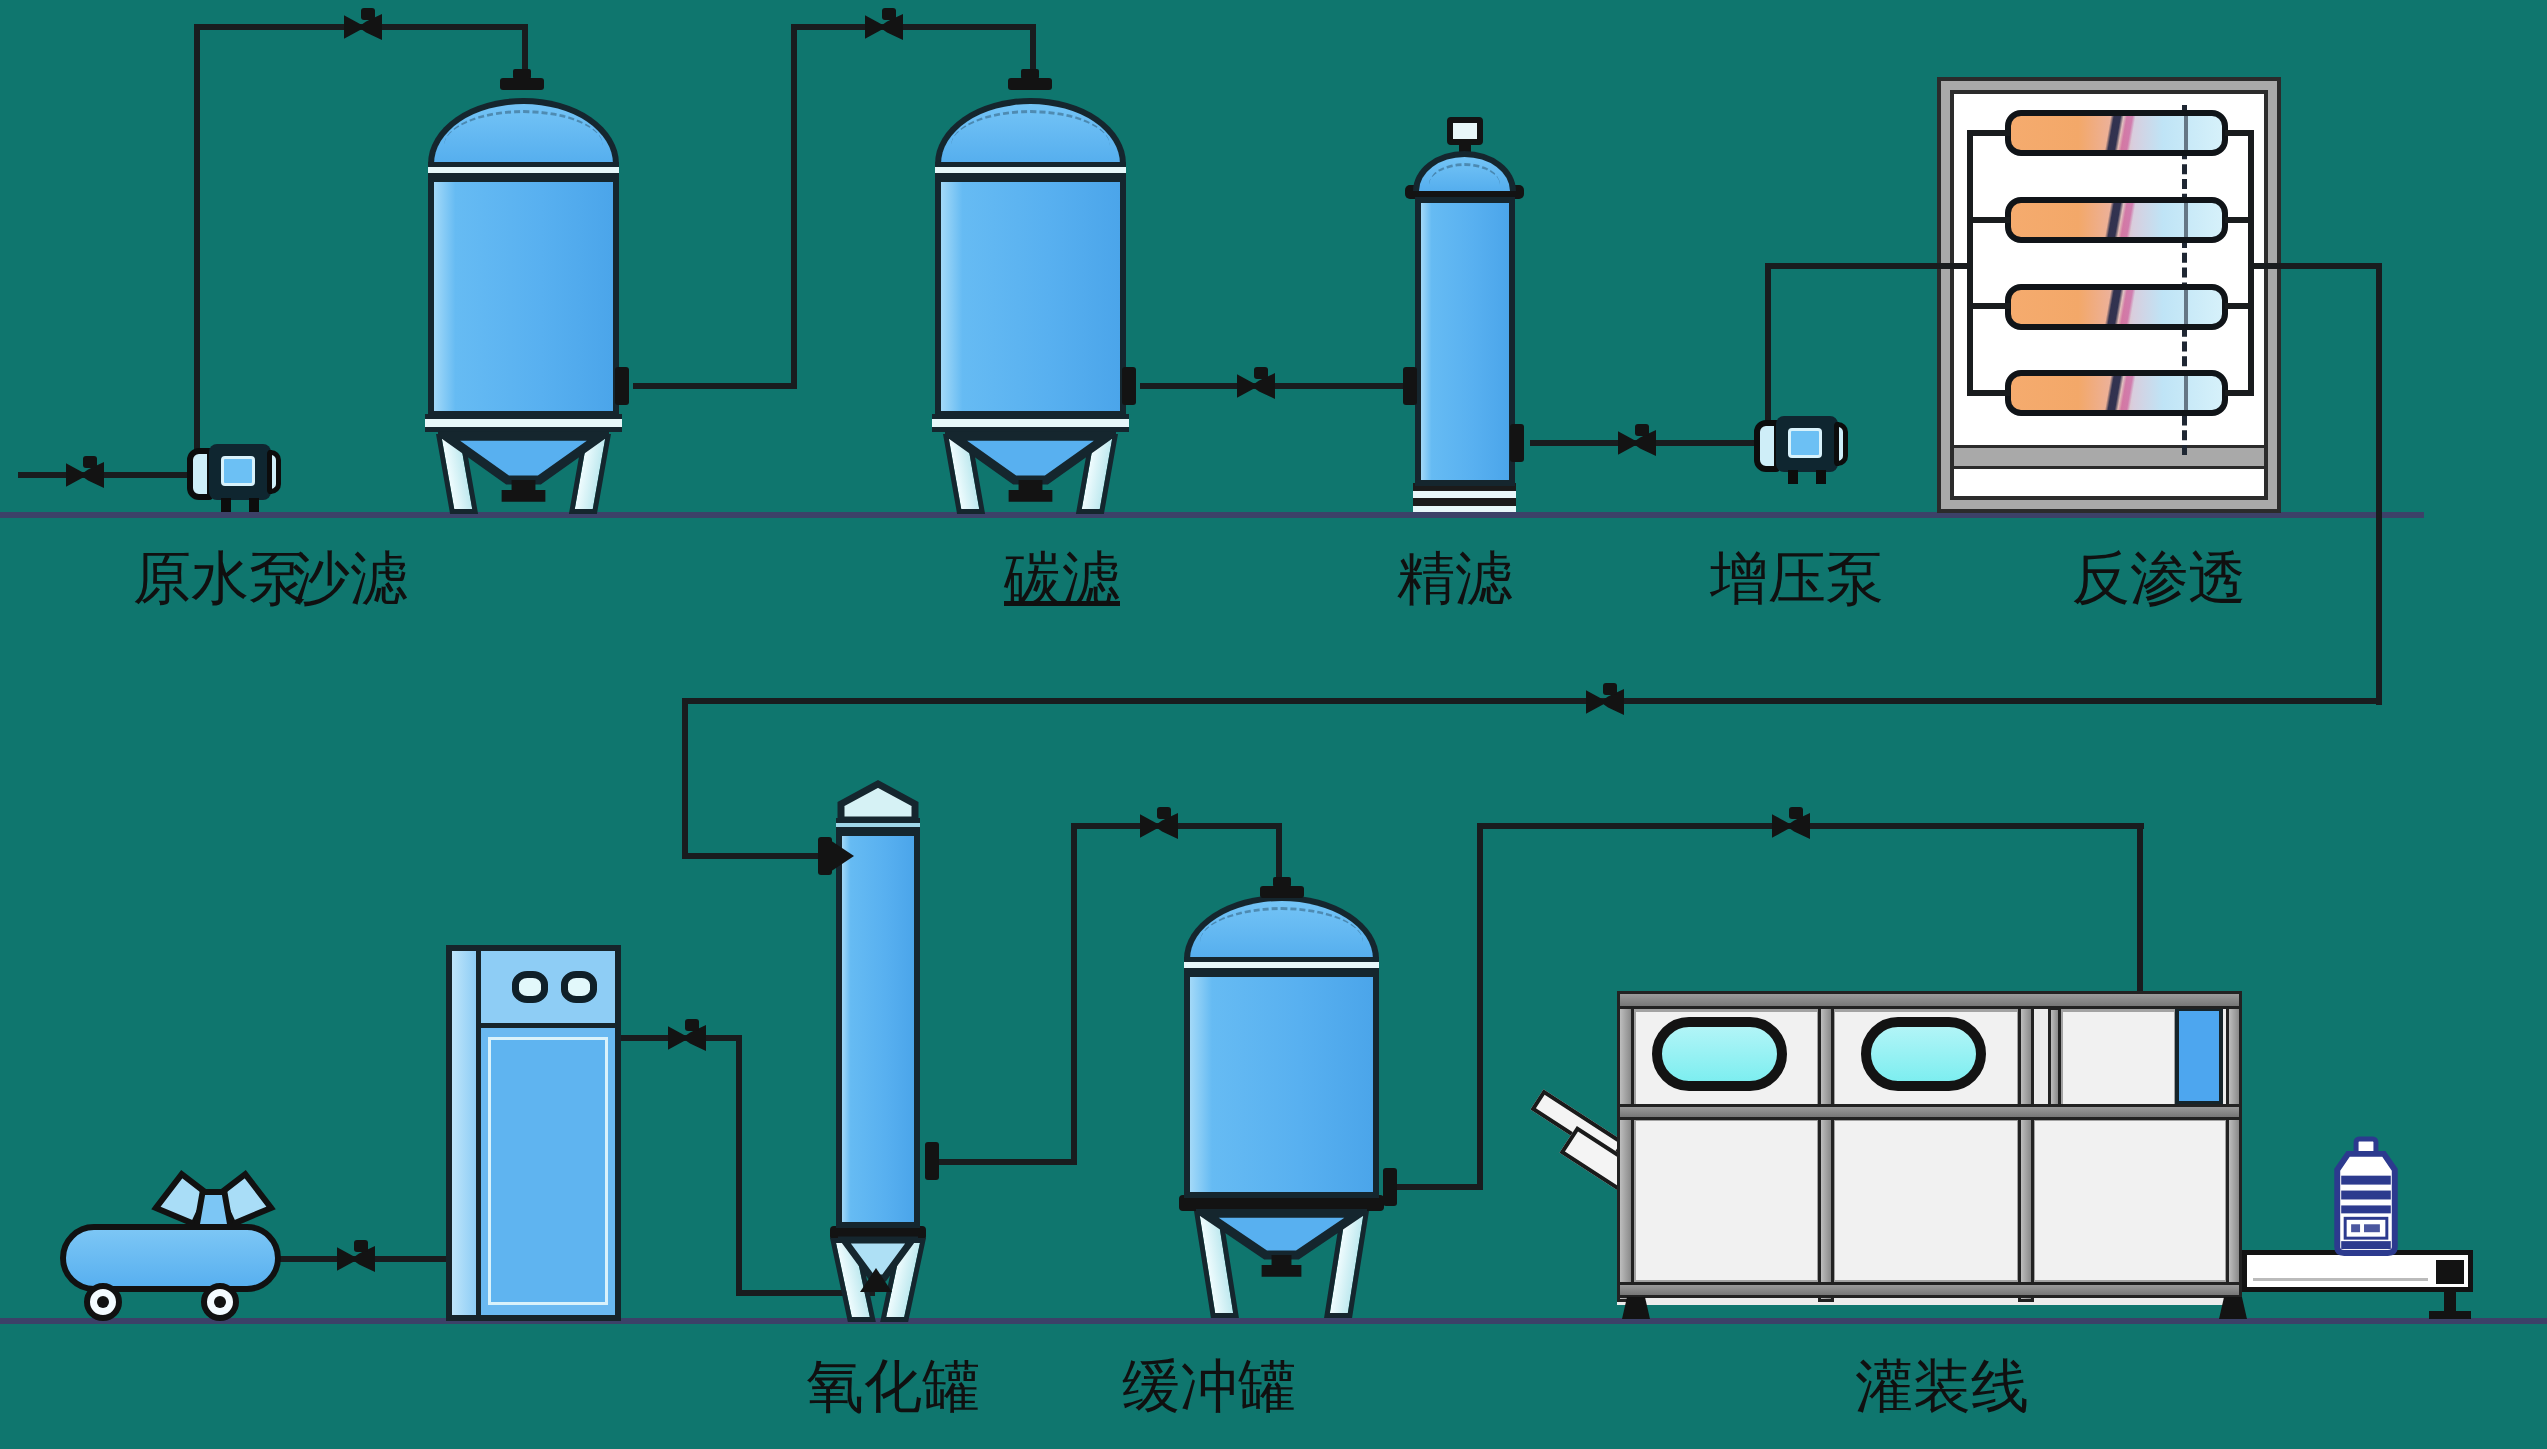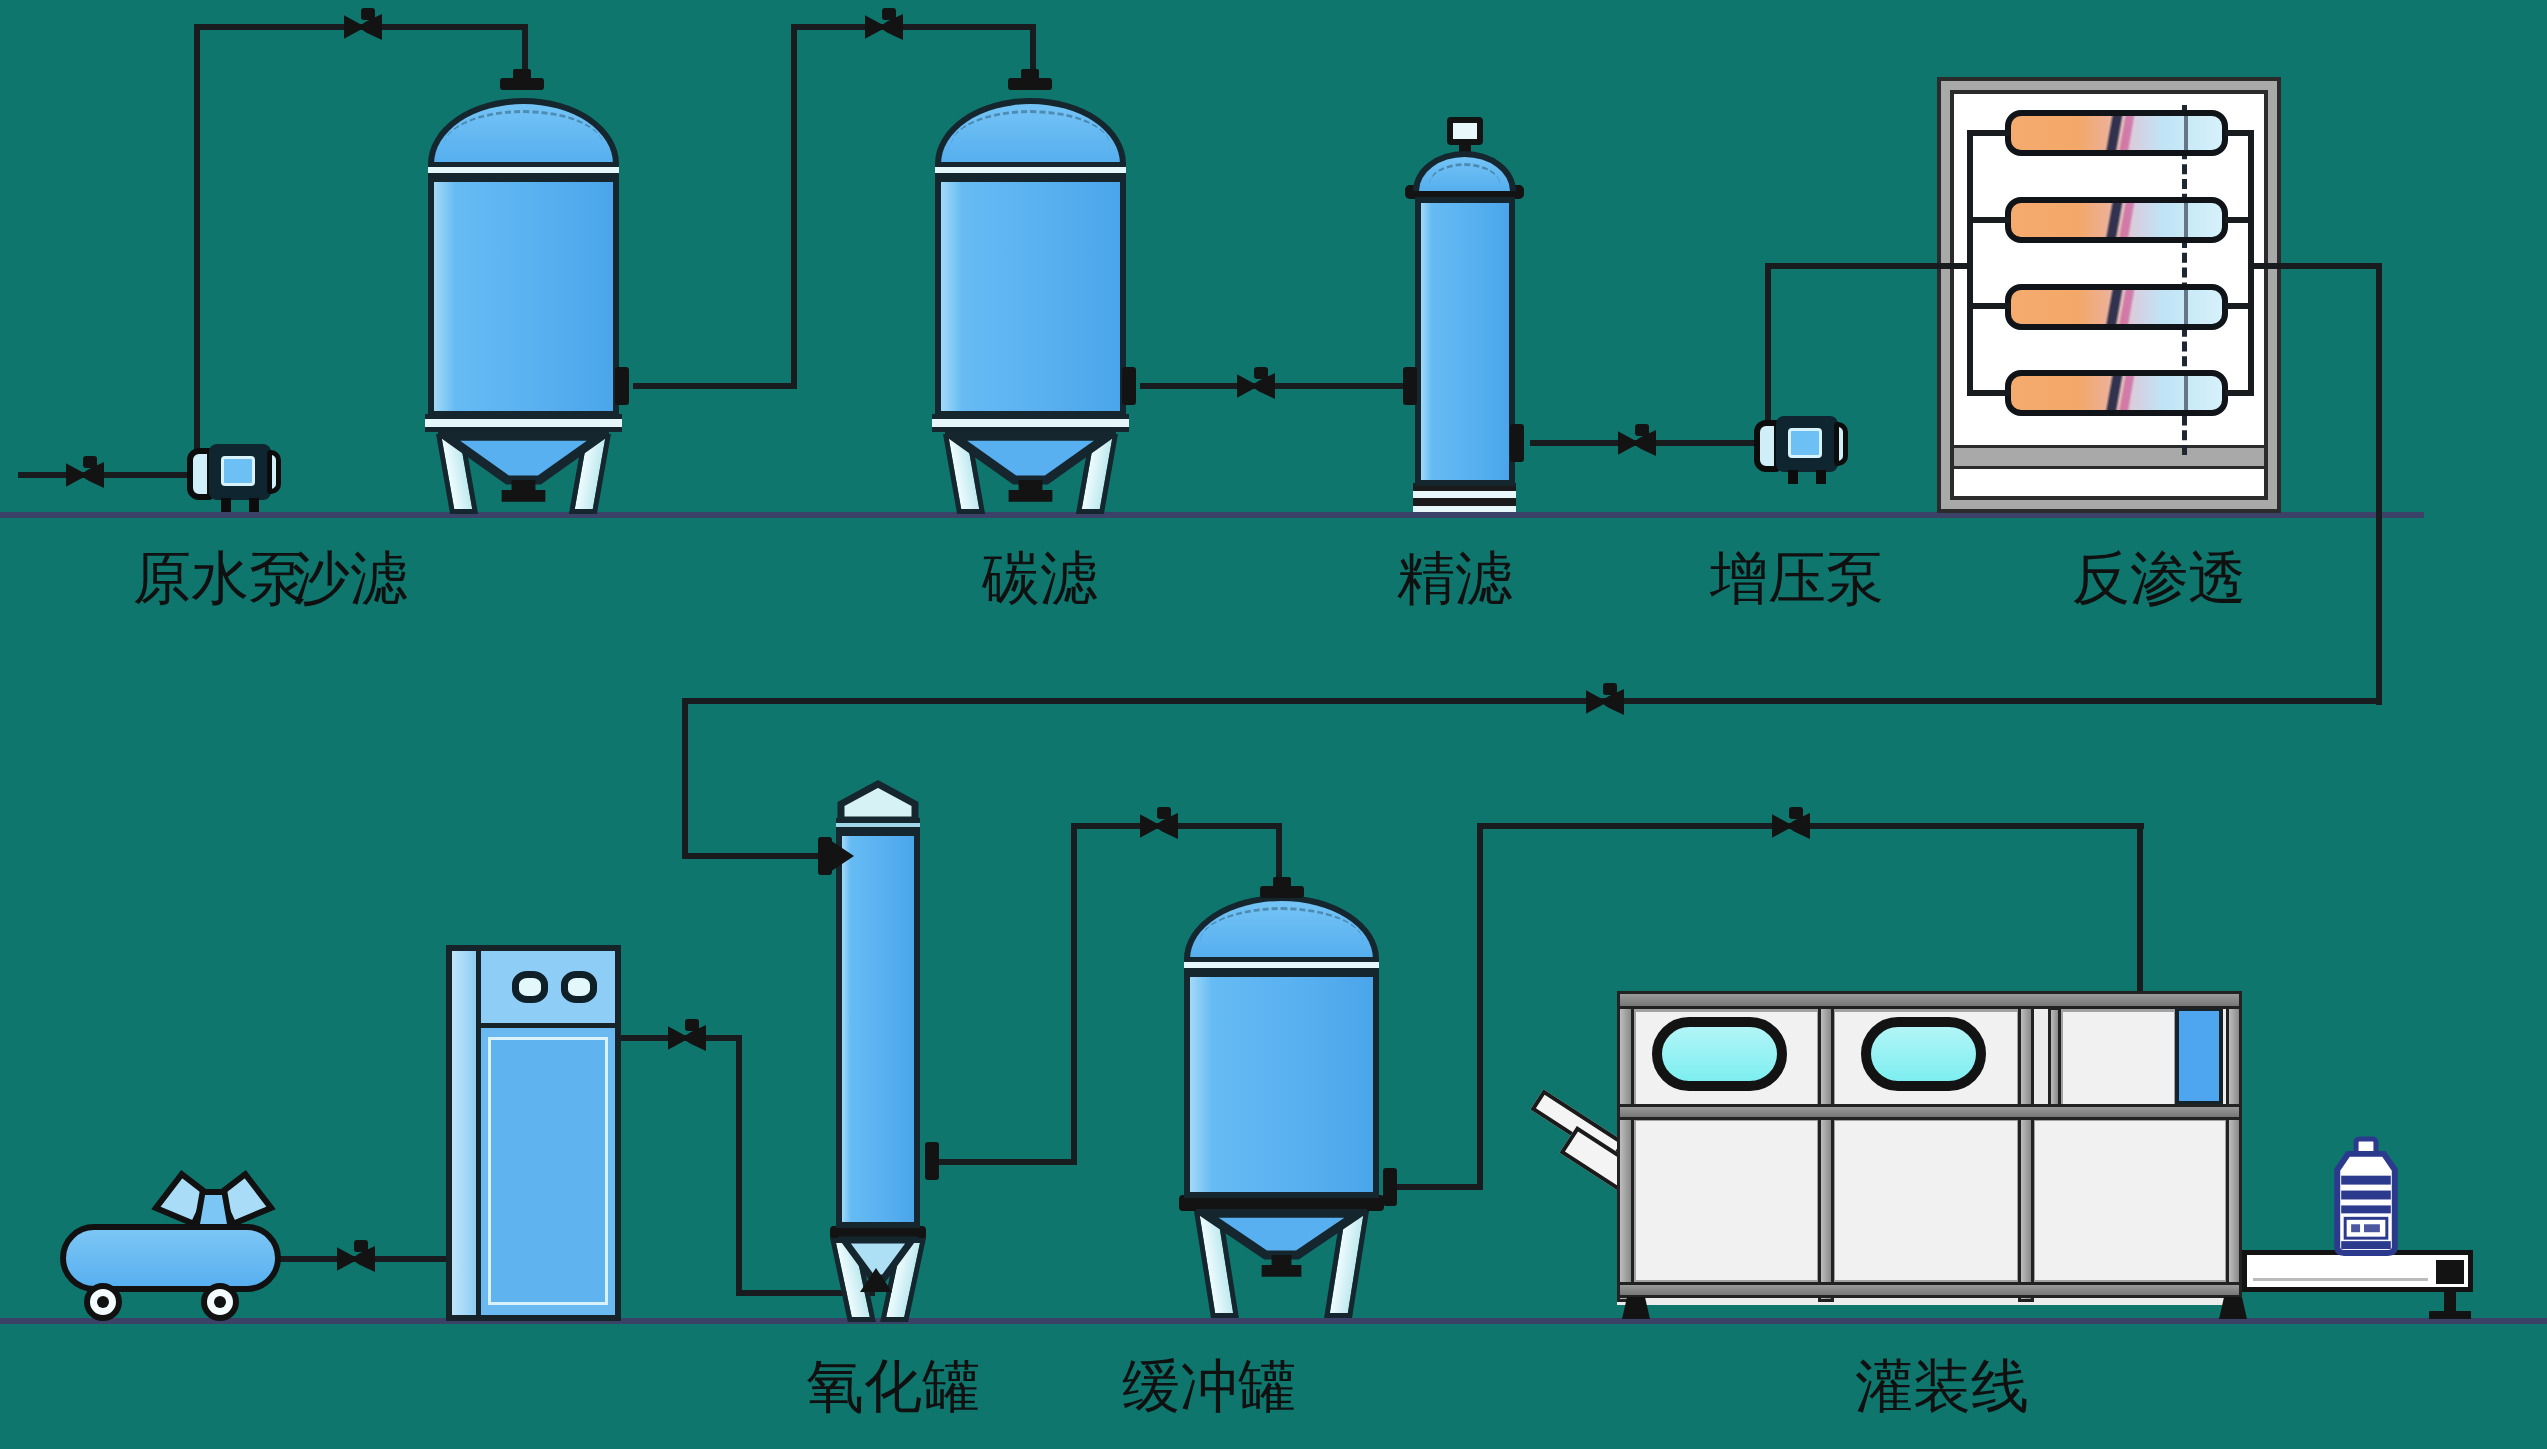--- a/index.html
+++ b/index.html
@@ -197,21 +197,21 @@
     <div style="position:absolute;left:10px;right:10px;top:364px;height:18px;background:#a9a9a9;border:3px solid #2b2b2b;"></div>
   </div>
   <div style="position:absolute;left:2182px;top:105px;height:350px;border-left:5px dashed #1f2733;z-index:2;"></div>
   <div class="vessel" style="top:110px;"></div>
   <div class="vessel" style="top:197px;"></div>
   <div class="vessel" style="top:284px;"></div>
   <div class="vessel" style="top:370px;"></div>
 
   <div class="lbl" style="left:220px;top:549px;">原水泵</div>
   <div class="lbl" style="left:350px;top:549px;">沙滤</div>
-  <div class="lbl" style="left:1040px;top:549px;">碳滤</div>
+  <div class="lbl" style="left:1062px;top:549px;text-decoration:underline;">碳滤</div>
   <div class="lbl" style="left:1455px;top:549px;">精滤</div>
   <div class="lbl" style="left:1797px;top:549px;">增压泵</div>
   <div class="lbl" style="left:2159px;top:549px;">反渗透</div>
 
   <div style="position:absolute;left:60px;top:1158px;width:229px;height:165px;z-index:3;">
     <svg style="position:absolute;left:88px;top:2px;" width="131" height="74" viewBox="0 0 132 74">
       <path d="M8 48 L34 14 L60 34 L46 64 Z" fill="#a9ddf7" stroke="#111" stroke-width="6"></path>
       <path d="M124 48 L98 14 L72 34 L86 64 Z" fill="#a9ddf7" stroke="#111" stroke-width="6"></path>
       <path d="M48 72 L55 32 L77 32 L84 72 Z" fill="#7cc6f5" stroke="#111" stroke-width="6"></path>
     </svg>

